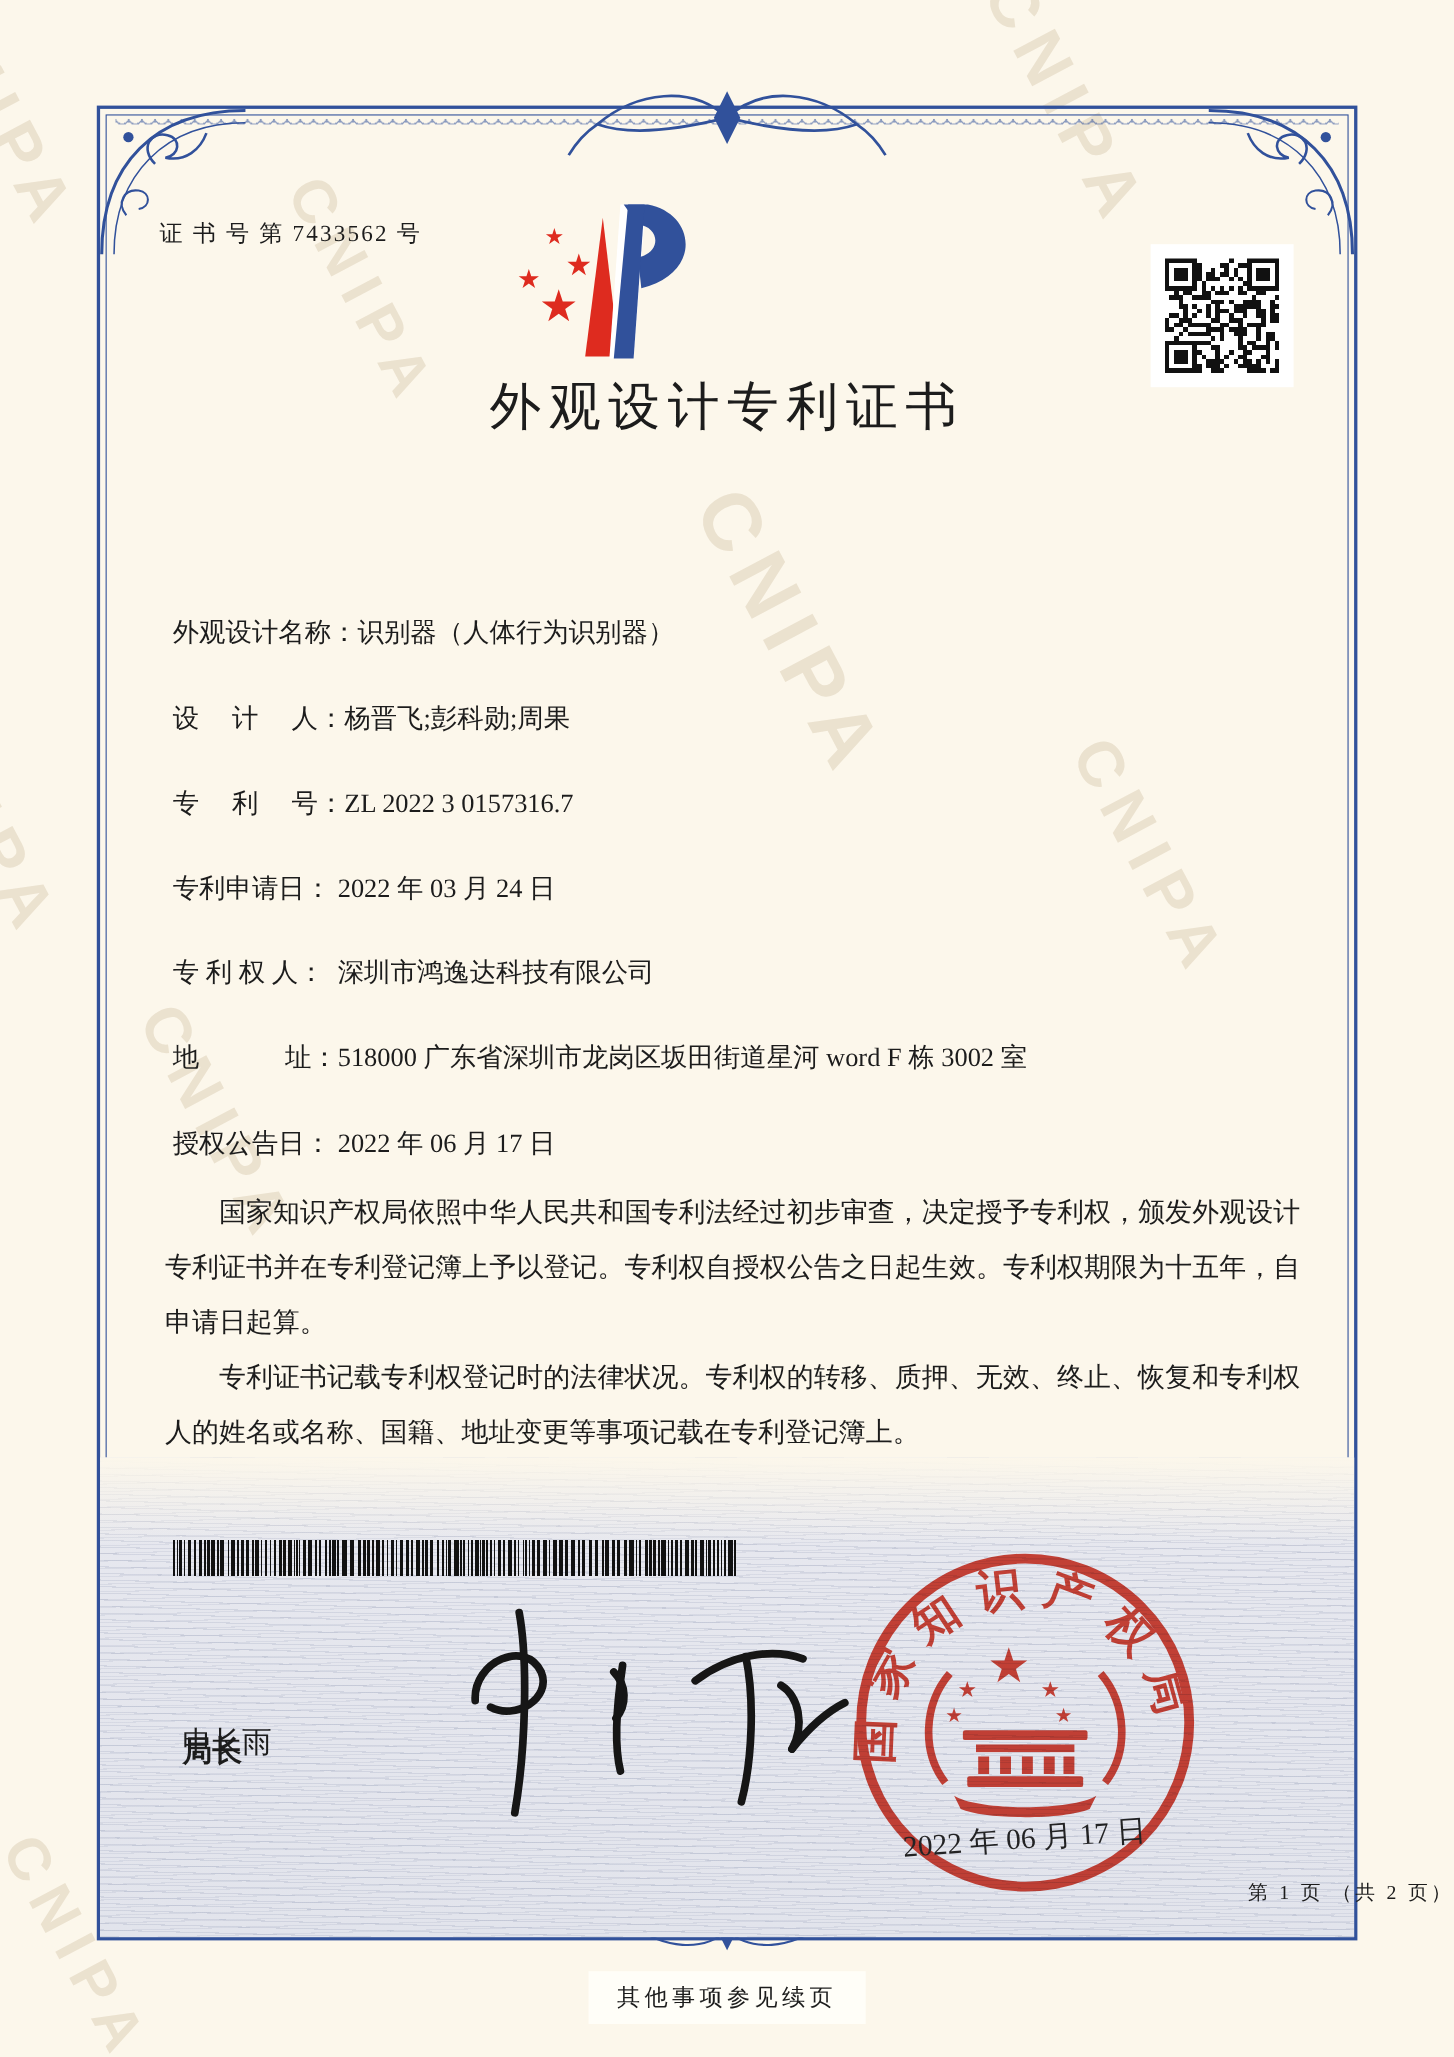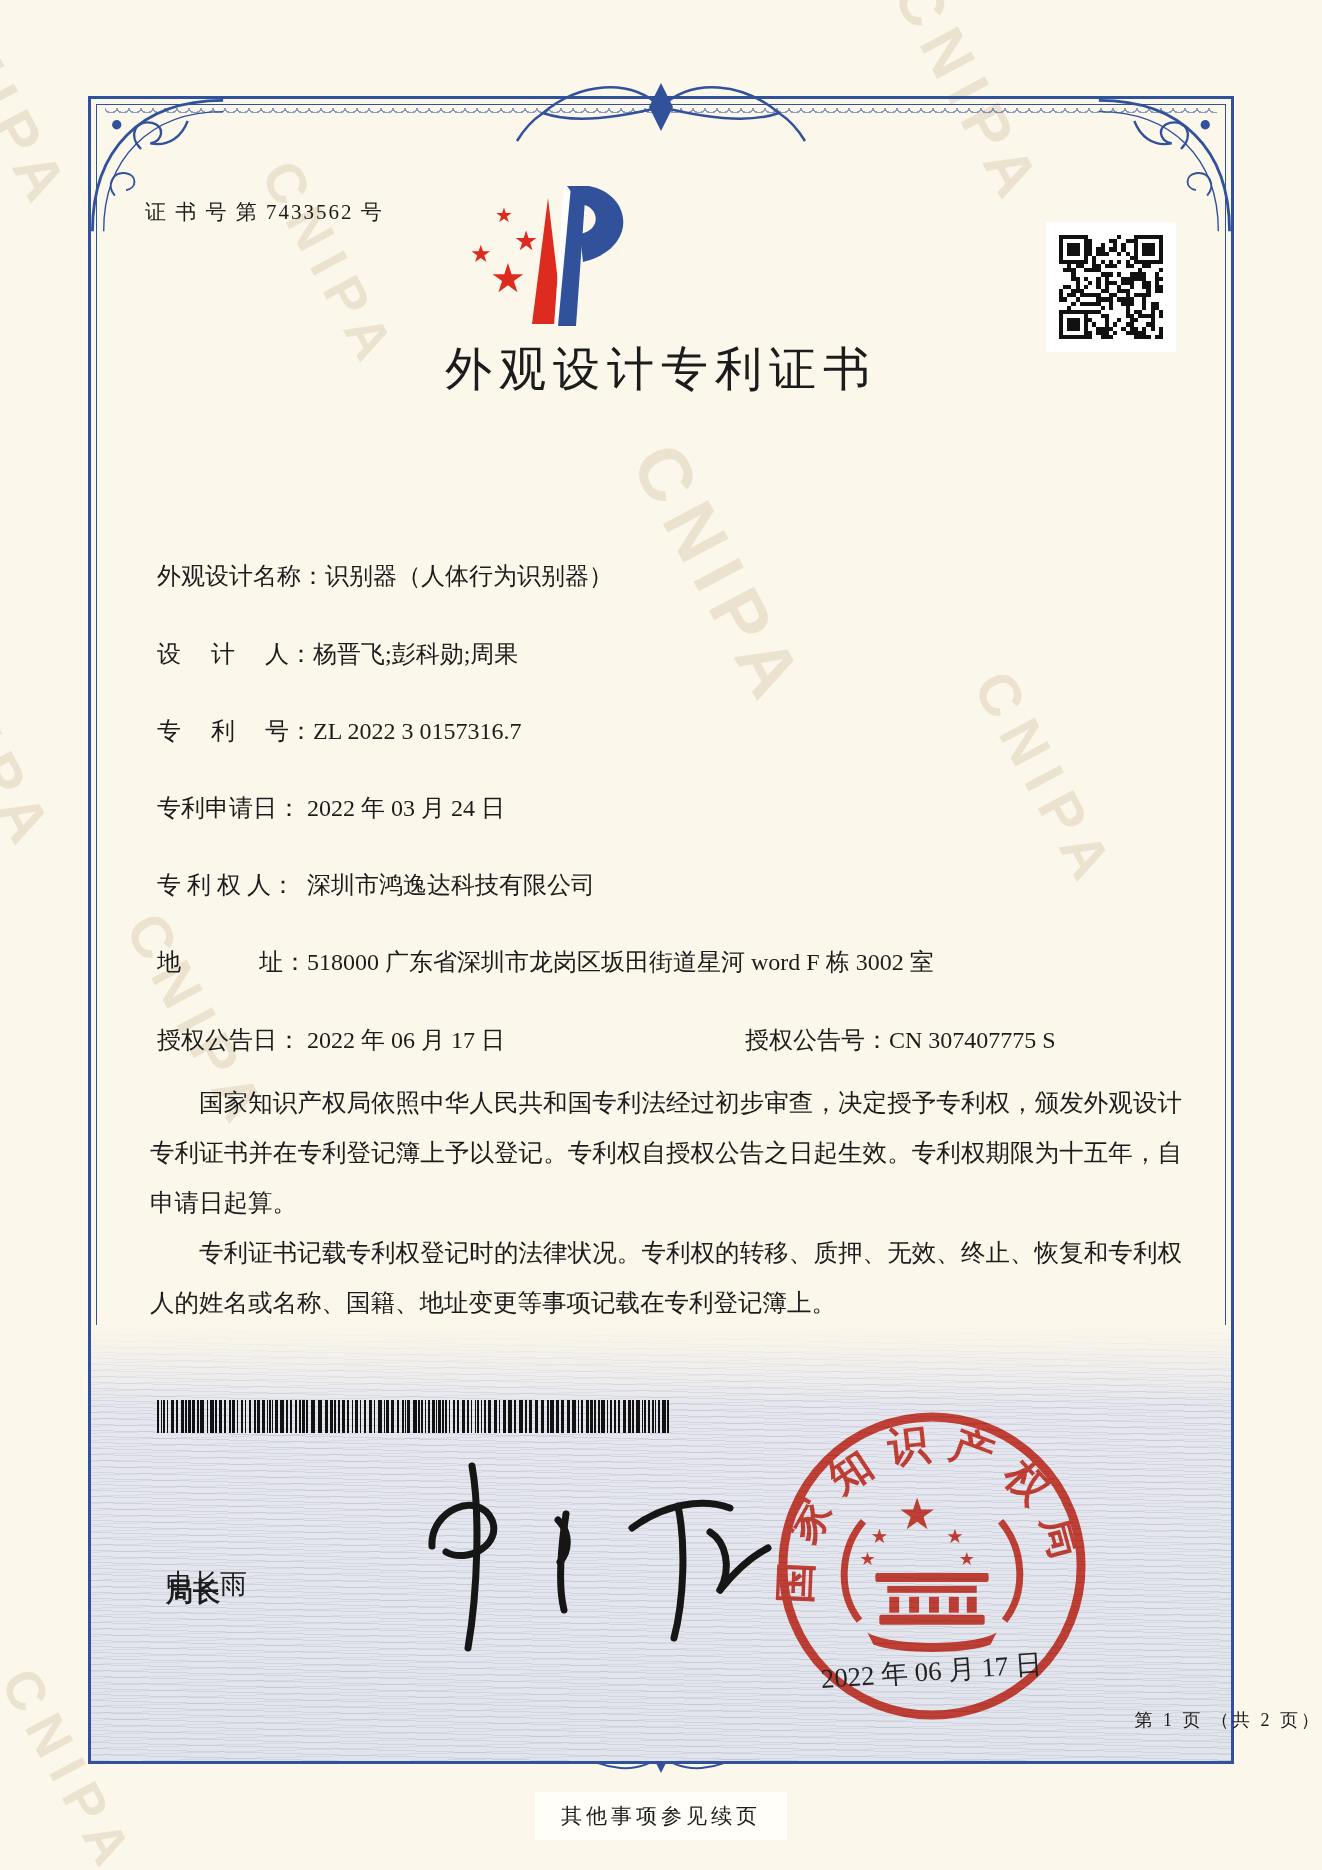--- a/index.html
+++ b/index.html
@@ -493,23 +493,20 @@
   <span class="lab">专利申请日：</span><span class="val">2022 年 03 月 24 日</span>
 </div>
 <div class="frow" style="top:867px">
   <span class="lab">专 利 权 人：</span><span class="val">深圳市鸿逸达科技有限公司</span>
 </div>
 <div class="frow" style="top:944px">
   <span class="lab">地　　　 址：</span><span class="val" style="max-width:735px">518000 广东省深圳市龙岗区坂田街道星河 word F 栋 3002 室</span>
 </div>
 <div class="frow grant" style="top:1022px">
   <span class="lab">授权公告日：</span><span class="val">2022 年 06 月 17 日</span>
-  <span class="g2">
-    <span>授权公告号：</span><span>CN 307407775 S</span>
-  </span>
 </div>
 
 <div class="paras">
   <p>国家知识产权局依照中华人民共和国专利法经过初步审查，决定授予专利权，颁发外观设计专利证书并在专利登记簿上予以登记。专利权自授权公告之日起生效。专利权期限为十五年，自申请日起算。</p>
   <p>专利证书记载专利权登记时的法律状况。专利权的转移、质押、无效、终止、恢复和专利权人的姓名或名称、国籍、地址变更等事项记载在专利登记簿上。</p>
 </div>
 
 <div class="band"></div>
 
 <svg class="barcode" id="barcode" viewBox="0 0 516 33" preserveAspectRatio="none" shape-rendering="crispEdges">

